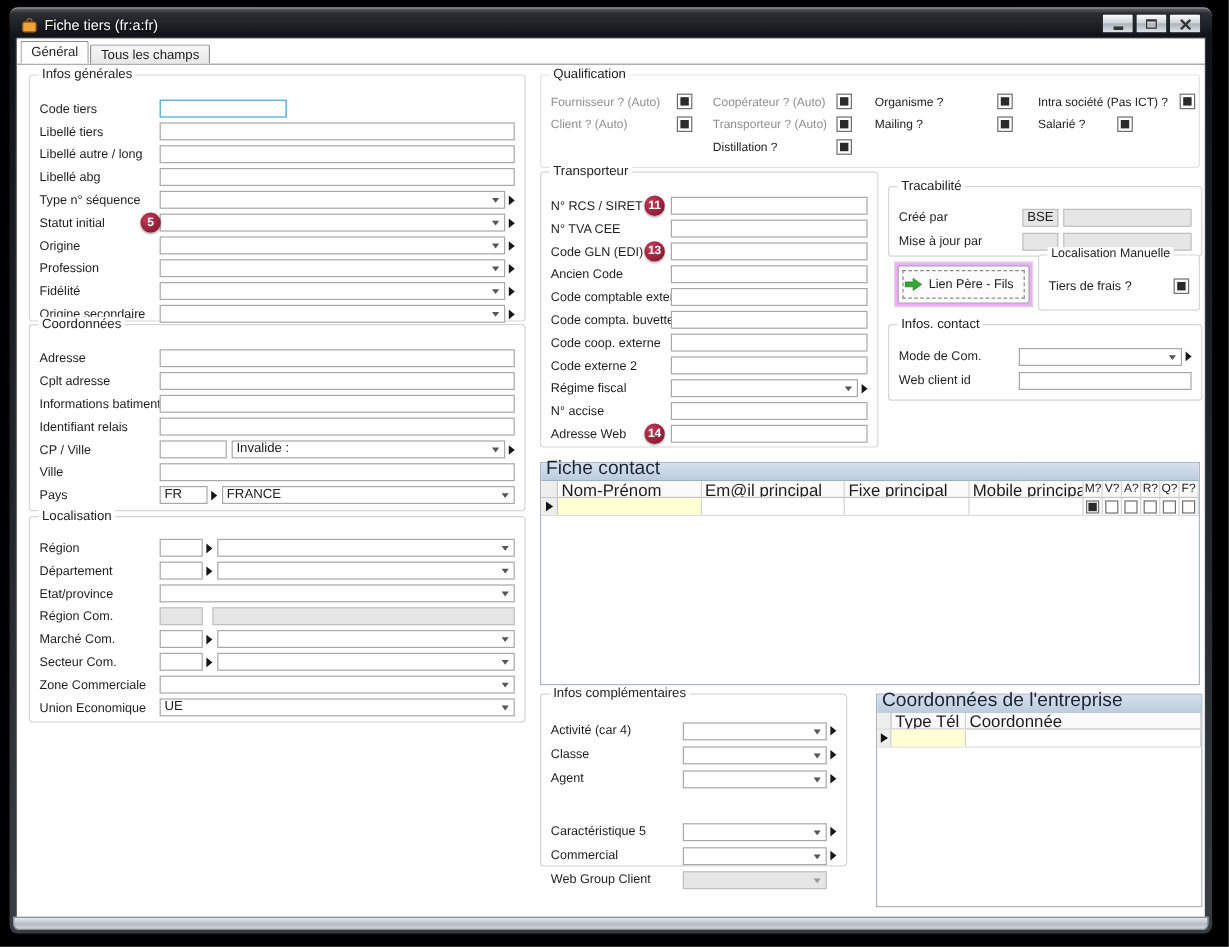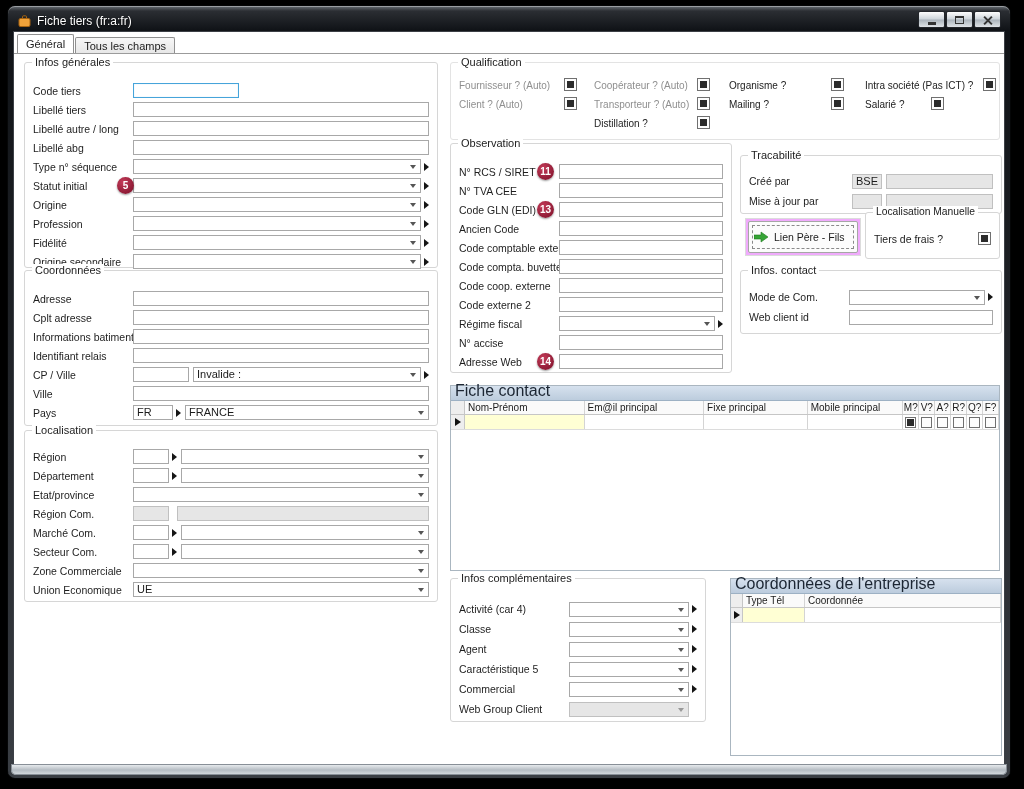--- a/index.html
+++ b/index.html
@@ -61,21 +61,21 @@
   .cb.sm.filled::after { left:1px; top:1px; width:7px; height:7px; }
 
   .qlabel { position:absolute; white-space:nowrap; font-size:10px; color:#222; }
   .qlabel.muted { color:#8f8f8f; }
   .qcb { position:absolute; }
 
   .tblgroup { position:absolute; border:1px solid #aab6c0; background:#fff; }
   .sechead { height:15px; background:linear-gradient(#d6e1ee,#bcccdd); border-bottom:1px solid #9db1c4;
              display:flex; align-items:flex-end; padding:0 4px; color:#1c2633; font-size:16px; }
   .th { display:flex; height:14px; border-bottom:1px solid #c6c6c6; background:#fafafa; }
-  .tc { border-right:1px solid #d4d4d4; display:flex; align-items:center; padding:4px 3px; font-size:10px; white-space:nowrap; overflow:hidden; }
+  .tc { border-right:1px solid #d4d4d4; display:flex; align-items:center; padding:4px 3px; font-size:14px; white-space:nowrap; overflow:hidden; }
   .tc.center { justify-content:center; padding:0; font-size:10px; }
   .mk { width:14px; background:#eeeeee; border-right:1px solid #c6c6c6; flex:none; display:flex; align-items:center; justify-content:center; }
   .dr { display:flex; height:15px; border-bottom:1px solid #dcdcdc; }
   .yellow { background:#ffffd4; }
   .tri-r { width:0; height:0; border-top:4px solid transparent; border-bottom:4px solid transparent; border-left:6px solid #111; }
 
   .obsbox { position:absolute; left:8px; top:14px; right:12px; bottom:10px; border:1px solid #b5b5b5; }
   .tu { position:absolute; width:0; height:0; border-left:3px solid transparent; border-right:3px solid transparent; border-bottom:4px solid #b3b3b3; }
   .td2 { position:absolute; width:0; height:0; border-left:3px solid transparent; border-right:3px solid transparent; border-top:4px solid #b3b3b3; }
   .tl { position:absolute; width:0; height:0; border-top:3px solid transparent; border-bottom:3px solid transparent; border-right:4px solid #b3b3b3; }
@@ -368,21 +368,21 @@
       <div class="cb filled qcb" style="left:380px;top:15px;"></div>
       <span class="qlabel" style="left:278px;top:36px;">Mailing ?</span>
       <div class="cb filled qcb" style="left:380px;top:34px;"></div>
       <span class="qlabel" style="left:414px;top:17px;">Intra société (Pas ICT) ?</span>
       <div class="cb filled qcb" style="left:532px;top:15px;"></div>
       <span class="qlabel" style="left:414px;top:36px;">Salarié ?</span>
       <div class="cb filled qcb" style="left:480px;top:34px;"></div>
     </div>
 
     <div class="group" style="left:436px;top:111px;width:282px;height:230px;">
-      <span class="legend">Observation</span>
+      <span class="legend">Transporteur</span>
       <div class="rows" style="top:18px;">
         <div class="row">
             <span class="badge" style="left:78px;">11</span>
             <span class="lbl">N° RCS / SIRET</span>
             <div class="f grow">
               <span class="t"></span>
             </div>
           </div>
         <div class="row">
             <span class="lbl">N° TVA CEE</span>
@@ -582,21 +582,21 @@
             <span class="mini"></span>
           </div>
         <div class="row" style="height:20px;">
             <span class="lbl" style="width:110px;">Agent</span>
             <div class="f combo grow">
               <span class="t"></span>
               <span class="chev"></span>
             </div>
             <span class="mini"></span>
           </div>
-        <div class="row" style="height:20px;">
+        <div class="row" style="height:20px;margin-top:24px;">
             <span class="lbl" style="width:110px;">Caractéristique 5</span>
             <div class="f combo grow">
               <span class="t"></span>
               <span class="chev"></span>
             </div>
             <span class="mini"></span>
           </div>
         <div class="row" style="height:20px;">
             <span class="lbl" style="width:110px;">Commercial</span>
             <div class="f combo grow">

